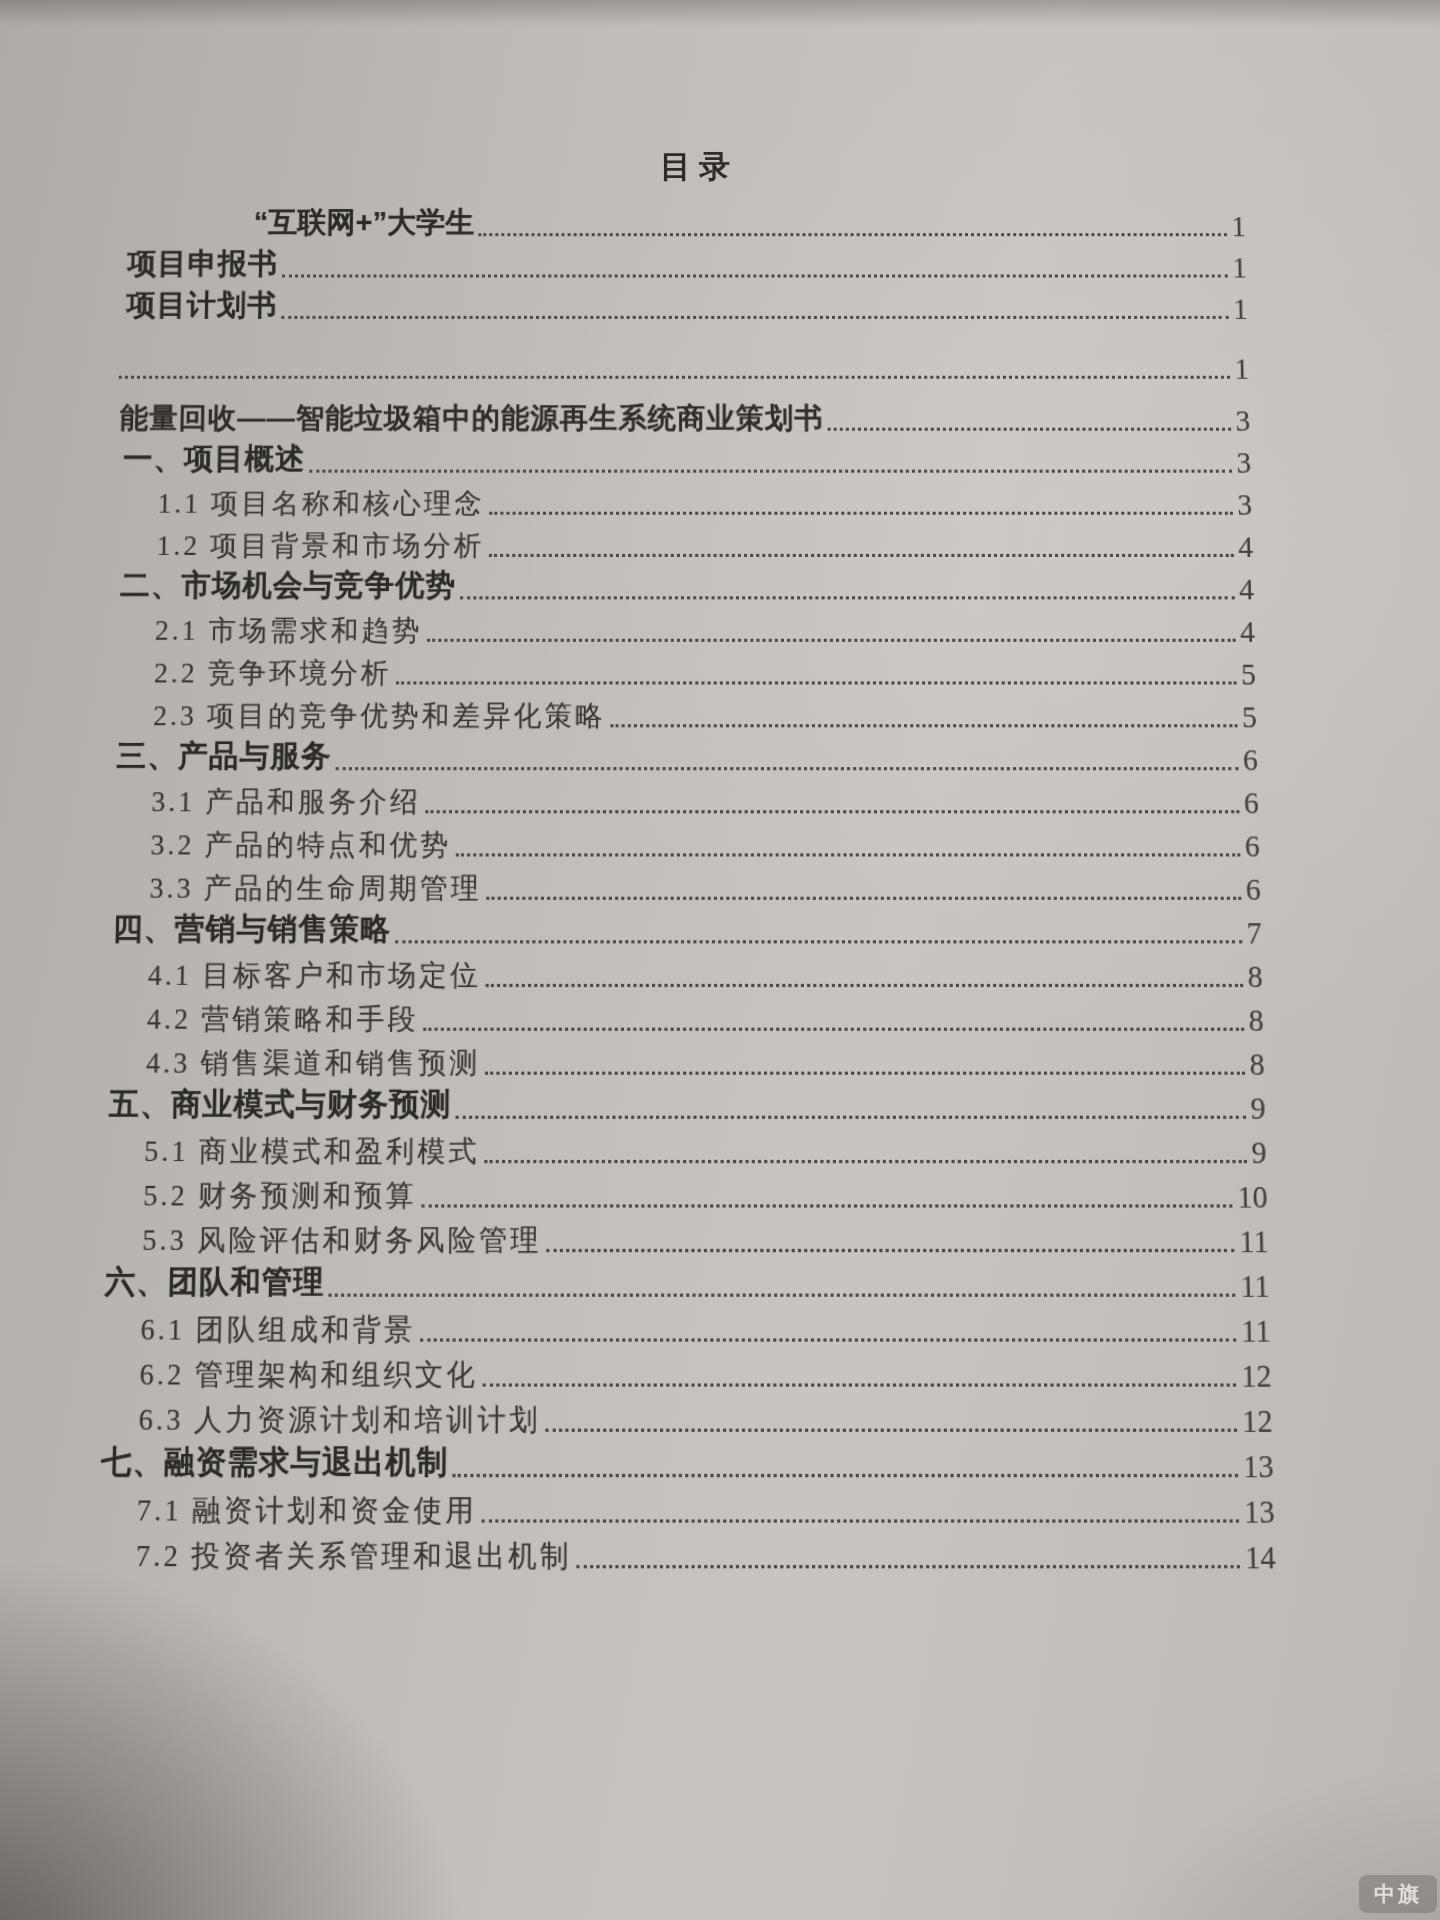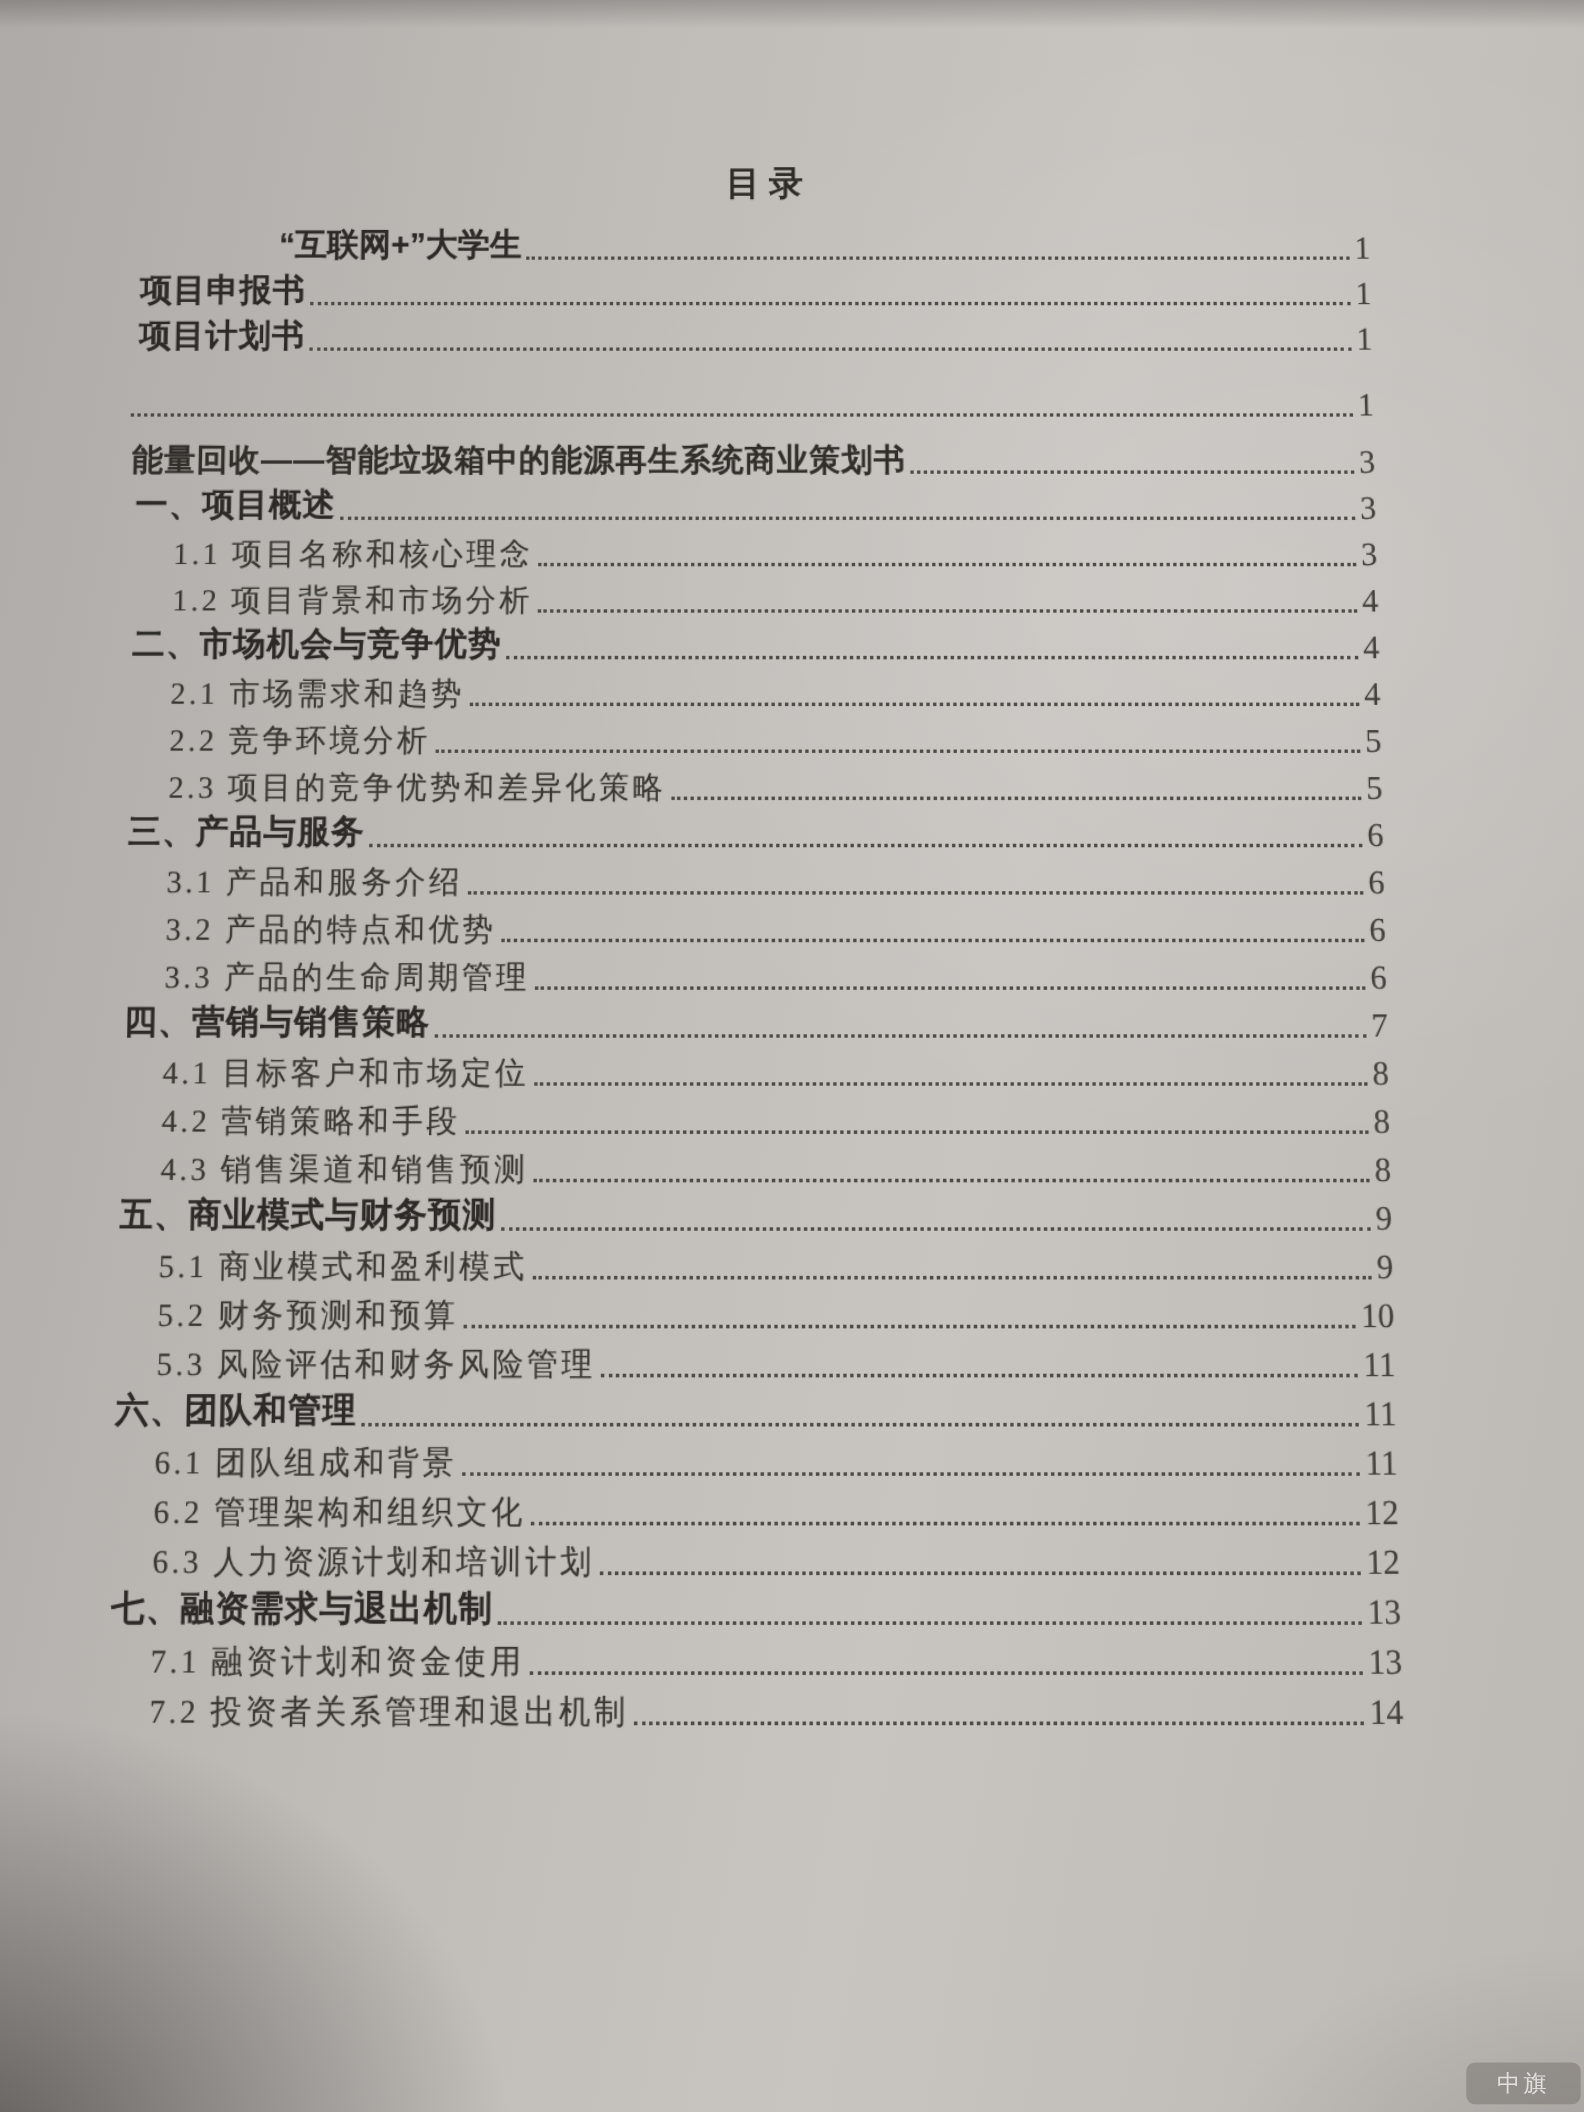--- a/index.html
+++ b/index.html
@@ -54,22 +54,22 @@
   .row.sub .label{
     margin-left:45px;font-size:27px;font-weight:400;letter-spacing:3px;
     font-family:"Liberation Serif",serif;color:#3a3631;
   }
   .row.gap-large{margin-top:18px;}
   .row.gap-med{margin-top:10px;}
   .watermark{
     position:absolute;right:3px;bottom:7px;
     background:rgba(96,92,88,0.38);
     color:rgba(255,255,255,0.72);
-    font-size:21px;font-weight:400;letter-spacing:3px;
-    padding:5px 28px;border-radius:8px;
+    font-size:21px;font-weight:700;letter-spacing:3px;
+    padding:5px 15px;border-radius:8px;
   }
 </style>
 </head>
 <body>
 
 <div class="page-content">
   <h1 class="toc-title">目录</h1>
   <div class="toc-list" id="toc-list">
   <div class="row intro">
     <span class="label">“互联网+”大学生</span>

